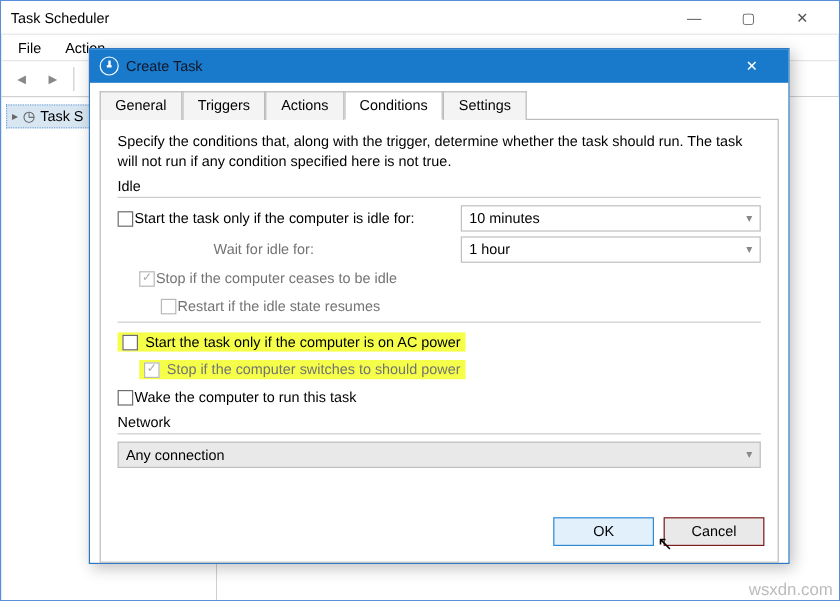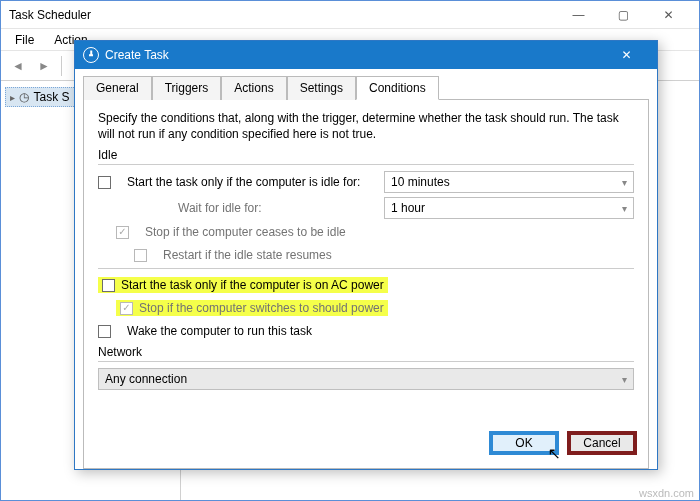--- a/index.html
+++ b/index.html
@@ -33,40 +33,40 @@
 .dlg-icon::after{width:1.5px;height:4px;transform:translate(-50%,-50%) rotate(90deg)}
 
 .tabs{display:flex;padding:6px 8px 0 8px}
 .tab{padding:4px 12px;border:1px solid #bbb;border-bottom:none;background:#f4f4f4;position:relative;top:1px}
 .tab.active{background:#fff;border-bottom:1px solid #fff;z-index:2}
 .tab-body{flex:1;border:1px solid #bbb;margin:0 8px;padding:10px 14px;background:#fff}
 
 .desc{margin-bottom:6px;line-height:1.35}
 .section-label{margin-top:4px;margin-bottom:2px}
 .section-line{height:1px;background:#ccc;margin-bottom:6px}
-.row{display:flex;align-items:center;gap:16px;margin:3px 0;min-height:20px}
+.row{display:flex;align-items:center;gap:1px;margin:3px 0;min-height:20px}
 .row.indent{padding-left:18px}
 .chk{width:13px;height:13px;border:1px solid #6d6d6d;background:#fff;display:inline-flex;align-items:center;justify-content:center;flex:none}
 .chk.disabled{border-color:#b8b8b8}
 .chk.checked::after{content:"✓";font-size:10px;color:#333;line-height:1}
 .chk.checked.disabled::after{color:#aaa}
 .lbl{white-space:nowrap}
 .lbl.disabled{color:#737373}
 .combo{flex:none;width:250px;height:22px;border:1px solid #bfbfbf;background:#fff;display:flex;align-items:center;justify-content:space-between;padding:0 6px;color:#888}
 .combo .chev{color:#888;font-size:10px}
 .combo.wide{width:100%;background:#e9e9e9}
 .idle-grid{display:grid;grid-template-columns:1fr 250px;row-gap:4px;column-gap:8px;align-items:center}
 .idle-grid .row{margin:0}
 .hl{background:#f5ff4a;display:inline-flex;align-items:center;gap:6px;padding:1px 4px}
 
 .buttons{position:absolute;right:20px;bottom:14px;display:flex;gap:8px}
-.btn{width:70px;height:24px;border:4px solid #7f1d1d;background:#e9e9e9;display:flex;align-items:center;justify-content:center}
+.btn{width:84px;height:24px;border:1px solid #7f1d1d;background:#e9e9e9;display:flex;align-items:center;justify-content:center}
 .btn.primary{background:#e1f0fb;border-color:#2e8ad5}
 .cursor{position:absolute;right:96px;bottom:6px;font-size:16px;pointer-events:none}
-.watermark{position:absolute;right:6px;bottom:2px;color:#bbb;font-size:11px}
+.watermark{position:absolute;right:6px;bottom:2px;color:#bbb;font-size:14px}
 </style>
 </head>
 <body>
 
 <div class="main-window">
   <div class="main-title">
     <span>Task Scheduler</span>
     <span class="spacer"></span>
     <div class="win-btn">—</div>
     <div class="win-btn">▢</div>
@@ -91,31 +91,31 @@
         <span>Task S</span>
       </div>
     </div>
     <div class="right"></div>
   </div>
 </div>
 
 <div class="dialog">
   <div class="dlg-title">
     <span class="dlg-icon"></span>
-    <span style="color:#ffffff">Create Task</span>
+    <span style="color:#0f172a">Create Task</span>
     <span class="spacer"></span>
     <div class="win-btn">✕</div>
   </div>
 
   <div class="tabs">
     <div class="tab"><span>General</span></div>
     <div class="tab"><span>Triggers</span></div>
     <div class="tab"><span>Actions</span></div>
+    <div class="tab active"><span>Conditions</span></div>
     <div class="tab"><span>Settings</span></div>
-    <div class="tab active"><span>Conditions</span></div>
   </div>
 
   <div class="tab-body">
     <p class="desc">Specify the conditions that, along with the trigger, determine whether the task should run.  The task will not run  if any condition specified here is not true.</p>
 
     <div class="section-label">Idle</div>
     <div class="section-line"></div>
     <div class="idle-grid">
       <div class="row">
         <span class="chk"></span>

